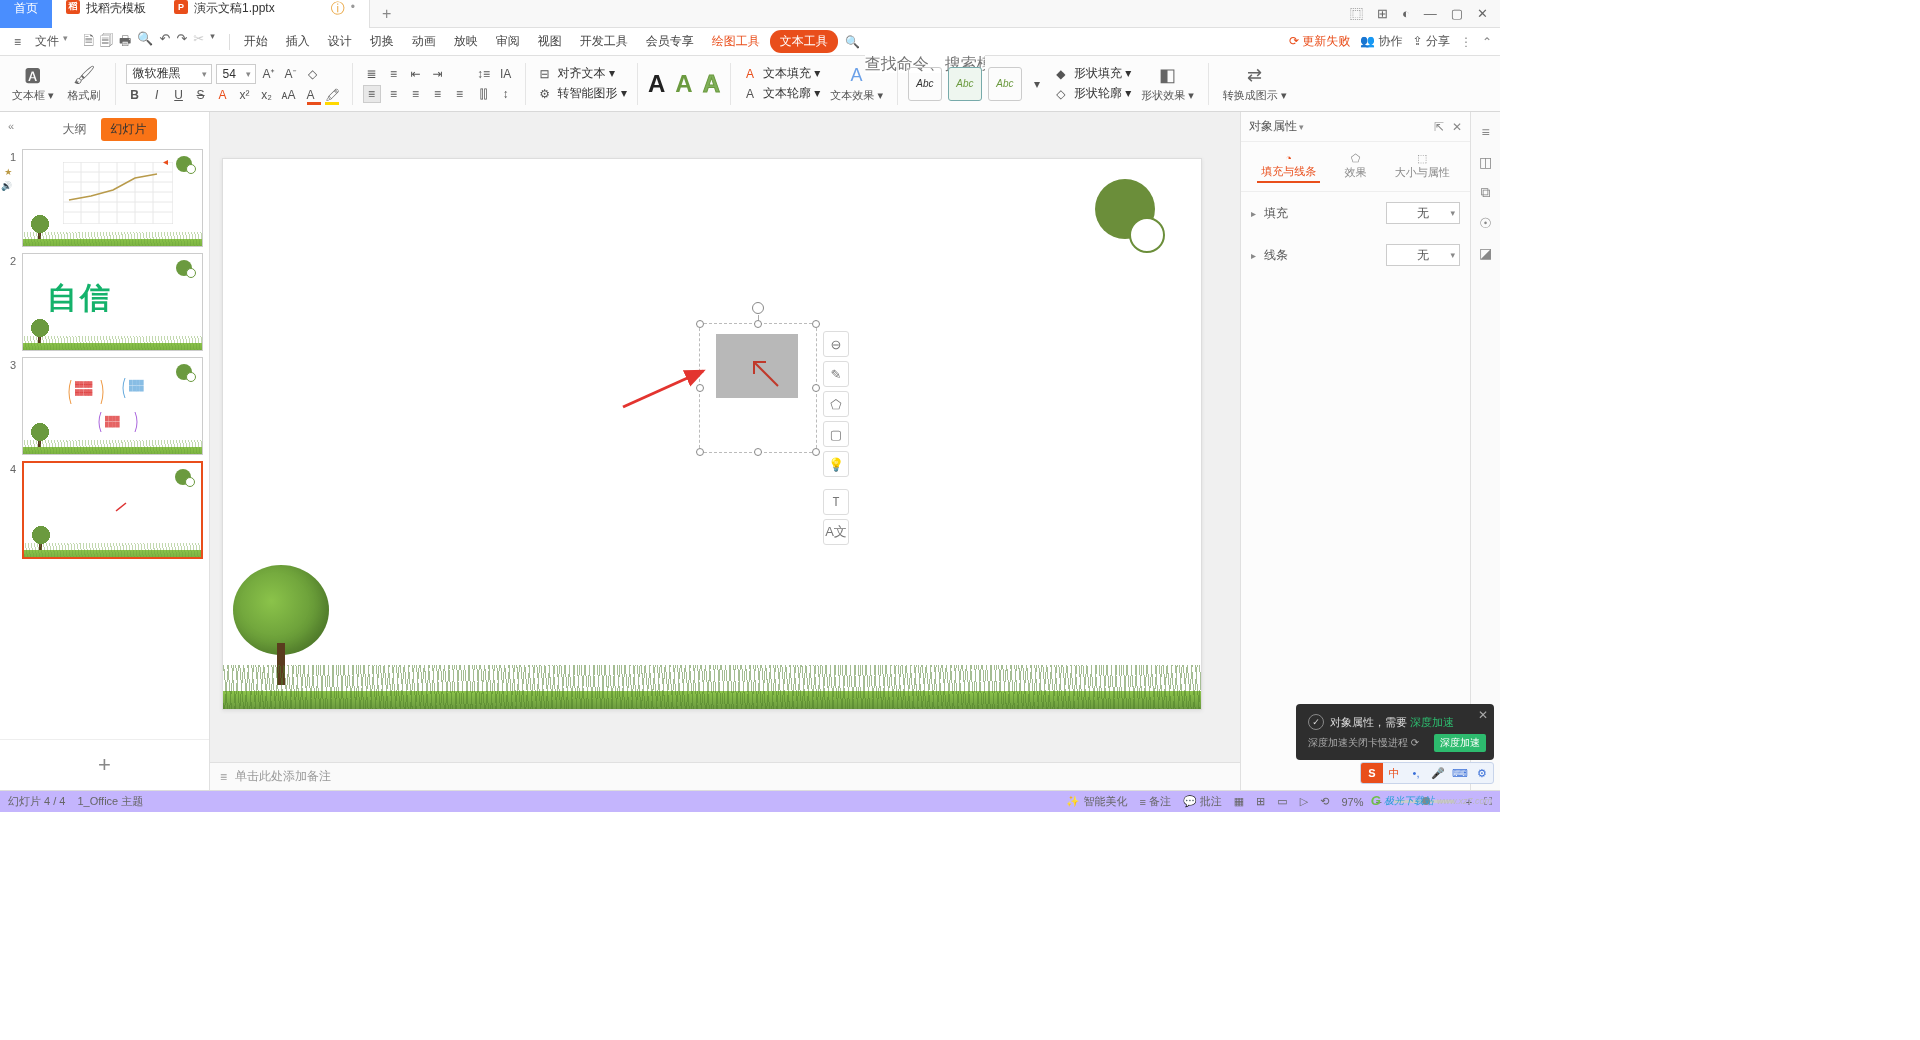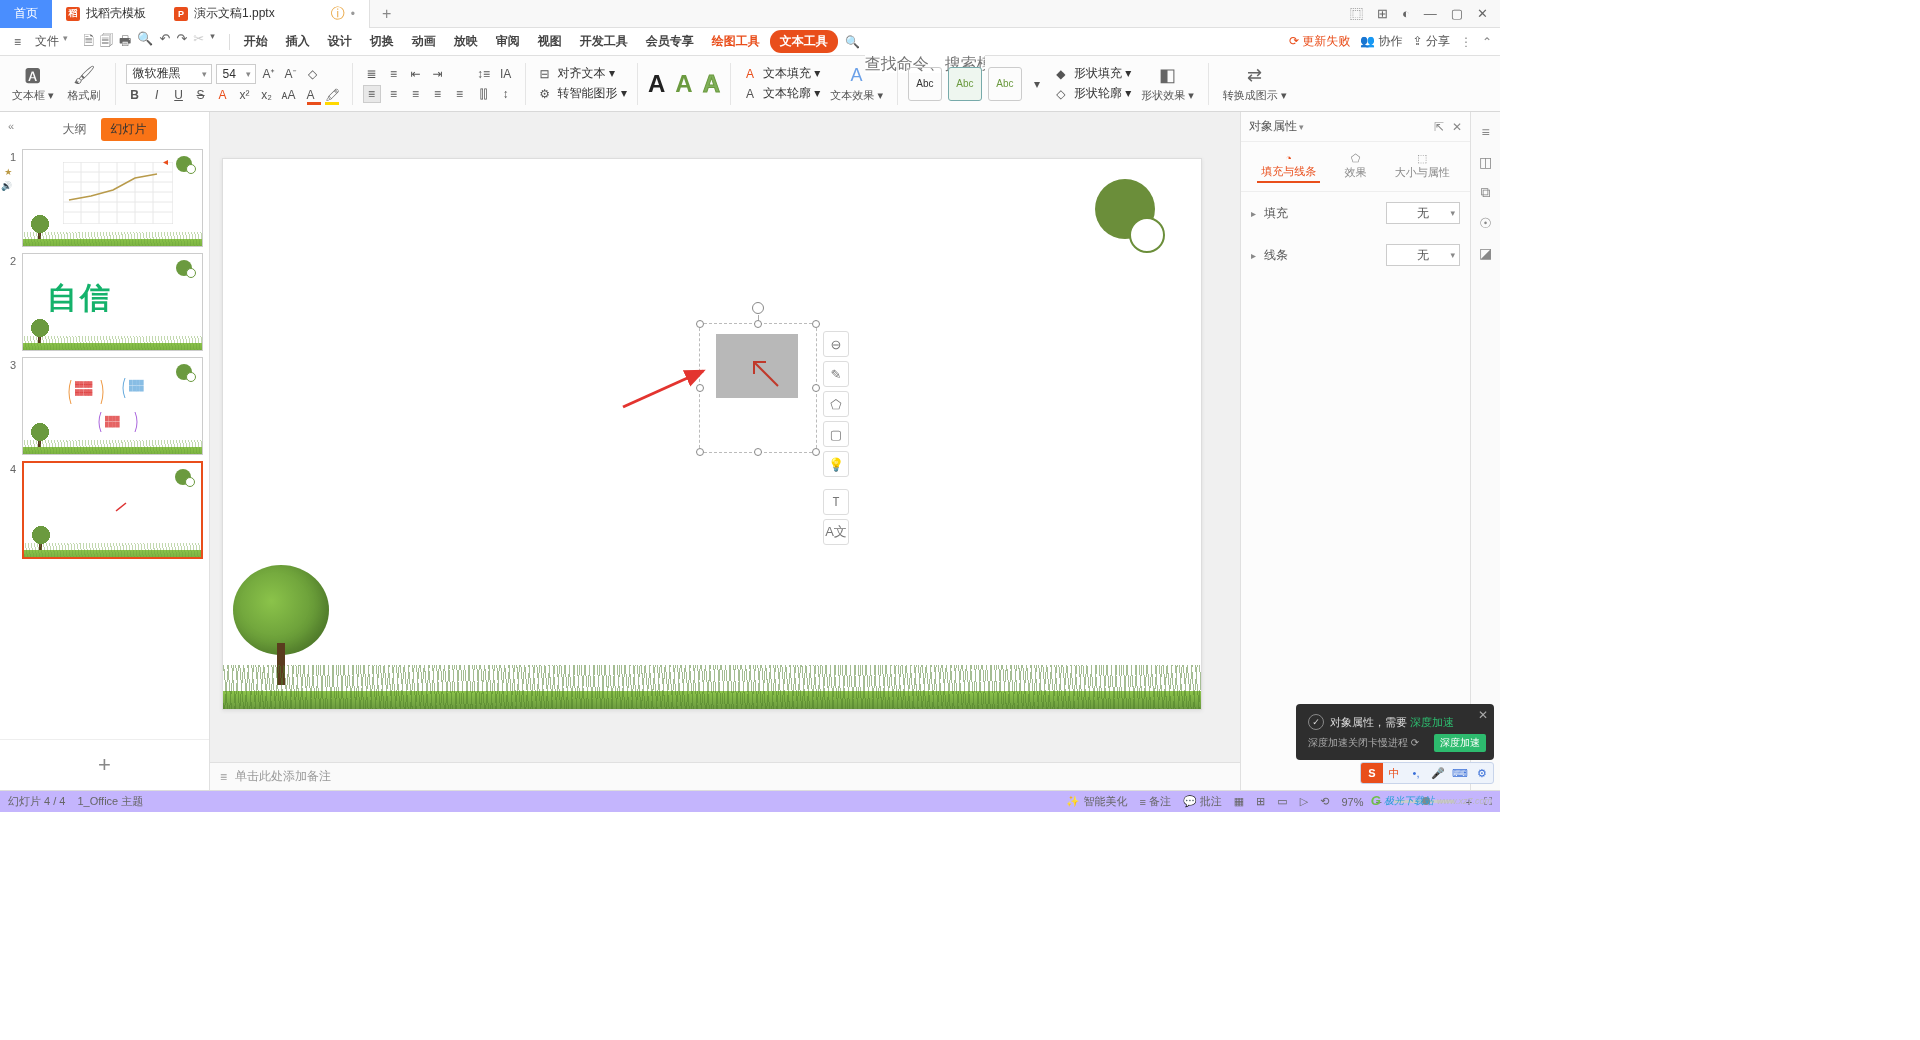--- a/index.html
+++ b/index.html
@@ -1,39 +1,39 @@
 <!DOCTYPE html>
 <html><head>
 <meta charset="utf-8">
 <style>
 * { margin: 0; padding: 0; box-sizing: border-box; font-family: "Microsoft YaHei", sans-serif; }
 body { background: #fff; font-size: 12px; color: #333; overflow: hidden; width: 1500px; height: 812px; position: relative; }
 
 
 .titlebar { height: 28px; background: #f8f8f8; display: flex; align-items: center; border-bottom: 1px solid #e0e0e0; }
-.tab { height: 28px; display: flex; align-items: center; padding: 0 14px; gap: 6px; font-size: 12px; cursor: pointer; }
+.tab { height: 28px; display: flex; align-items: flex-start; padding: 0 14px; gap: 6px; font-size: 12px; cursor: pointer; }
 .tab.home { background: #4a8efe; color: #fff; }
 .tab.tmpl { background: #fff; }
 .tab.doc { background: #fff; border-right: 1px solid #e0e0e0; }
 .tab .picon { width: 14px; height: 14px; background: #e94e1b; border-radius: 2px; display: inline-flex; align-items: center; justify-content: center; color: #fff; font-size: 9px; font-weight: bold; }
 .tab .warn { color: #e8a23a; font-size: 14px; }
 .tab .dot { color: #999; }
 .titlebar .plus { padding: 0 12px; color: #888; font-size: 16px; cursor: pointer; }
 .titlebar .spacer { flex: 1; }
 .titlebar .win-ctrl { display: flex; gap: 14px; padding: 0 12px; color: #666; align-items: center; }
 .titlebar .win-ctrl span { cursor: pointer; font-size: 13px; }
 
 
 .menubar { height: 28px; display: flex; align-items: center; border-bottom: 1px solid #e0e0e0; padding: 0 8px; gap: 2px; }
 .menubar .mbtn { padding: 4px 6px; cursor: pointer; color: #555; font-size: 12px; }
 .menubar .file { display: flex; gap: 4px; }
 .menubar .qat { display: flex; gap: 6px; margin: 0 8px; color: #666; }
 .menubar .qat span { cursor: pointer; font-size: 13px; }
 .menubar .sep { width: 1px; height: 16px; background: #ddd; margin: 0 4px; }
-.menubar .tabitem { padding: 4px 8px; cursor: pointer; color: #444; font-weight: bold; }
+.menubar .tabitem { padding: 4px 8px; cursor: pointer; color: #444; }
 .menubar .tabitem.red { color: #e94e1b; }
 .menubar .pill { background: #e94e1b; color: #fff; border-radius: 11px; padding: 3px 10px; }
 .menubar .search { display: flex; align-items: center; gap: 4px; color: #aaa; margin-left: 6px; }
 .menubar .search input { border: none; outline: none; font-size: 16px; width: 120px; color: #a16207; margin-top: 44px; }
 .menubar .spacer { flex: 1; }
 .menubar .right { display: flex; gap: 10px; align-items: center; color: #555; margin-left: 36px; }
 .menubar .right .fail { color: #e94e1b; }
 
 
 .ribbon { height: 56px; border-bottom: 1px solid #d8d8d8; display: flex; align-items: center; padding: 0 8px; gap: 6px; background: #fcfcfc; }
@@ -46,21 +46,21 @@
 .fontsel { border: 1px solid #ccc; height: 20px; padding: 0 18px 0 6px; font-size: 12px; background: #fff; position: relative; min-width: 86px; display: flex; align-items: center; }
 .fontsel::after { content: "▾"; position: absolute; right: 4px; color: #888; font-size: 9px; }
 .fontsel.small { min-width: 40px; }
 .smbtn { width: 18px; height: 18px; display: inline-flex; align-items: center; justify-content: center; color: #555; cursor: pointer; font-size: 12px; }
 .smbtn.u { text-decoration: underline; }
 .smbtn.s { text-decoration: line-through; }
 .smbtn.box { border: 1px solid #ccc; }
 .colorbar { display: inline-block; width: 14px; height: 3px; background: #e94e1b; }
 .colorbar.y { background: #ffd800; }
 .abc-box { display: flex; gap: 6px; }
-.abc { width: 34px; height: 34px; border: 1px solid #ccc; border-radius: 3px; display: flex; align-items: center; justify-content: center; font-size: 10px; cursor: pointer; }
+.abc { width: 34px; height: 34px; border: 1px solid #ccc; border-radius: 3px; display: flex; align-items: center; justify-content: center; font-size: 10px; cursor: pointer; font-style: italic; }
 .abc.sel { border: 1px solid #7aa; background: #eef6ef; }
 .bigA { font-size: 24px; font-weight: bold; cursor: pointer; }
 .bigA.fill { color: #222; }
 .bigA.o1 { color: #6b9a3f; }
 .bigA.o2 { color: #7fb05a; -webkit-text-stroke: 1px #6b9a3f; }
 
 
 .main { display: flex; height: calc(812px - 28px - 28px - 56px - 22px); }
 
 

